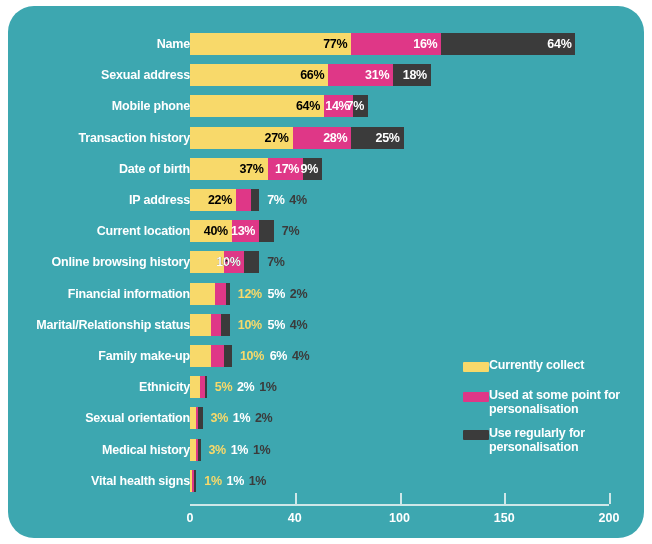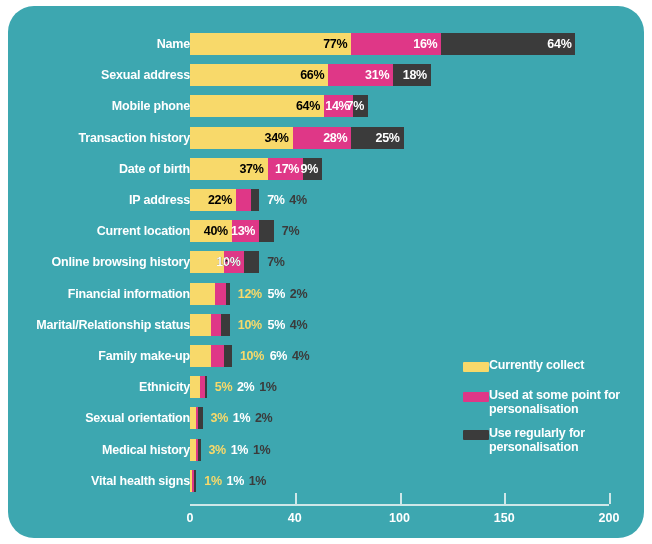--- a/index.html
+++ b/index.html
@@ -166,21 +166,21 @@
           <div class="vlabel in1" style="left: 159.41px; transform: translateX(-100%);">14%</div>
           <div class="vlabel in2" style="left: 174.075px; transform: translateX(-100%);">7%</div>
         </div>
       </div>
       <div class="bar-row" style="top: 120.6px;">
         <div class="cat-label">Transaction history</div>
         <div class="segs">
           <div class="seg c0" style="left: 0px; width: 102.655px;"></div>
           <div class="seg c1" style="left: 102.655px; width: 58.66px;"></div>
           <div class="seg c2" style="left: 161.315px; width: 52.375px;"></div>
-          <div class="vlabel in0" style="left: 98.655px; transform: translateX(-100%);">34%</div>
+          <div class="vlabel in0" style="left: 98.655px; transform: translateX(-100%);">27%</div>
           <div class="vlabel in1" style="left: 157.315px; transform: translateX(-100%);">28%</div>
           <div class="vlabel in2" style="left: 209.69px; transform: translateX(-100%);">25%</div>
         </div>
       </div>
       <div class="bar-row" style="top: 151.8px;">
         <div class="cat-label">Date of birth</div>
         <div class="segs">
           <div class="seg c0" style="left: 0px; width: 77.515px;"></div>
           <div class="seg c1" style="left: 77.515px; width: 35.615px;"></div>
           <div class="seg c2" style="left: 113.13px; width: 18.855px;"></div>

